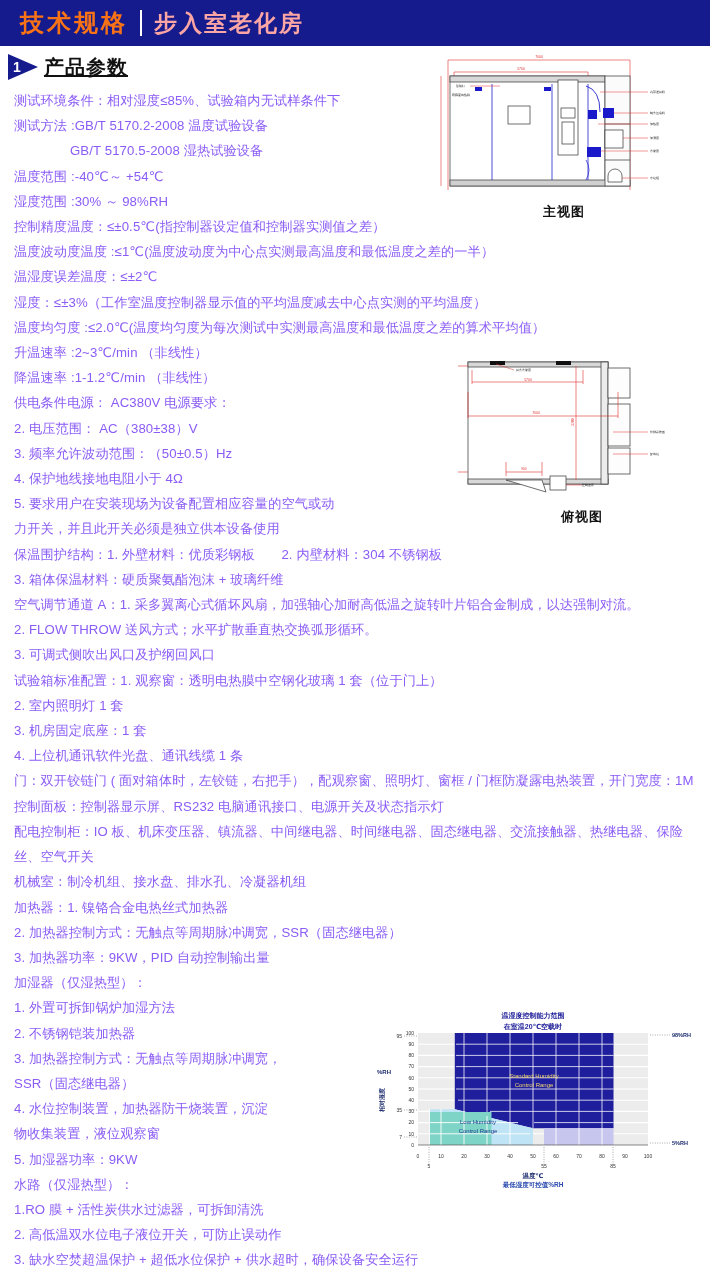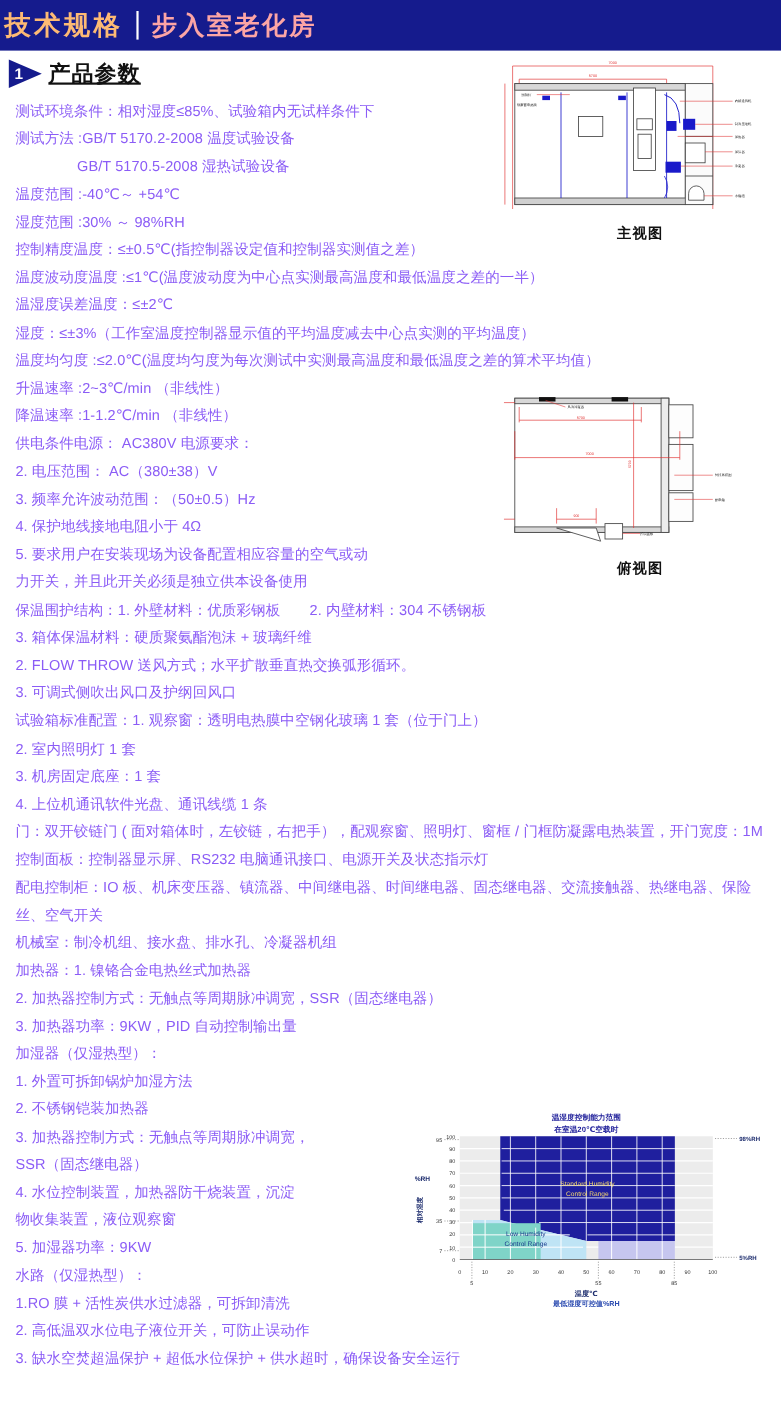--- a/index.html
+++ b/index.html
@@ -14,25 +14,25 @@
   .page { position: relative; width: 710px; height: 1283px; }
 
   
   .banner {
     position: absolute; left: 0; top: 0;
     width: 710px; height: 46px;
     background: #151b8d;
     display: flex; align-items: center;
   }
   .banner-title {
-    color: #fdba74;
+    color: #f97316;
     font-size: 24px;
     font-weight: bold;
     letter-spacing: 3px;
-    padding-left: 4px;
+    padding-left: 20px;
   }
   .banner-sep {
     width: 2px; height: 26px;
     background: #ffffff;
     margin: 0 12px;
   }
   .banner-sub {
     color: #fca5a5;
     font-size: 23px;
     font-weight: bold;
@@ -80,21 +80,21 @@
     letter-spacing: 0.1px;
   }
   .spec-line.indent { padding-left: 56px; }
   .spec-line.wide   { width: 692px; white-space: normal; }
 
   
   .draw {
     position: absolute;
     background: #ffffff;
   }
-  #front-view { left: 458px; top: 50px; width: 248px; height: 170px; }
+  #front-view { left: 440px; top: 50px; width: 248px; height: 170px; }
   #top-view   { left: 458px; top: 352px; width: 248px; height: 175px; }
   .draw svg { display: block; }
   .draw-caption {
     text-align: center;
     font-size: 13px;
     font-weight: bold;
     color: #111;
     margin-top: 1px;
     letter-spacing: 1px;
   }
@@ -139,20 +139,21 @@
     <div class="spec-line">升温速率 :2~3℃/min （非线性）</div>
     <div class="spec-line">降温速率 :1-1.2℃/min （非线性）</div>
     <div class="spec-line">供电条件电源： AC380V 电源要求：</div>
     <div class="spec-line">2. 电压范围： AC（380±38）V</div>
     <div class="spec-line">3. 频率允许波动范围：（50±0.5）Hz</div>
     <div class="spec-line">4. 保护地线接地电阻小于 4Ω</div>
     <div class="spec-line">5. 要求用户在安装现场为设备配置相应容量的空气或动</div>
     <div class="spec-line">力开关，并且此开关必须是独立供本设备使用</div>
     <div class="spec-line">保温围护结构：1. 外壁材料：优质彩钢板　　2. 内壁材料：304 不锈钢板</div>
     <div class="spec-line">3. 箱体保温材料：硬质聚氨酯泡沫 + 玻璃纤维</div>
+    <div class="spec-line wide">空气调节通道 A：1. 采多翼离心式循坏风扇，加强轴心加耐高低温之旋转叶片铝合金制成，以达强制对流。</div>
     <div class="spec-line">2. FLOW THROW 送风方式；水平扩散垂直热交换弧形循环。</div>
     <div class="spec-line">3. 可调式侧吹出风口及护纲回风口</div>
     <div class="spec-line">试验箱标准配置：1. 观察窗：透明电热膜中空钢化玻璃 1 套（位于门上）</div>
     <div class="spec-line">2. 室内照明灯 1 套</div>
     <div class="spec-line">3. 机房固定底座：1 套</div>
     <div class="spec-line">4. 上位机通讯软件光盘、通讯线缆 1 条</div>
     <div class="spec-line wide">门：双开铰链门 ( 面对箱体时，左铰链，右把手），配观察窗、照明灯、窗框 / 门框防凝露电热装置，开门宽度：1M</div>
     <div class="spec-line">控制面板：控制器显示屏、RS232 电脑通讯接口、电源开关及状态指示灯</div>
     <div class="spec-line wide">配电控制柜：IO 板、机床变压器、镇流器、中间继电器、时间继电器、固态继电器、交流接触器、热继电器、保险丝、空气开关</div>
     <div class="spec-line">机械室：制冷机组、接水盘、排水孔、冷凝器机组</div>

